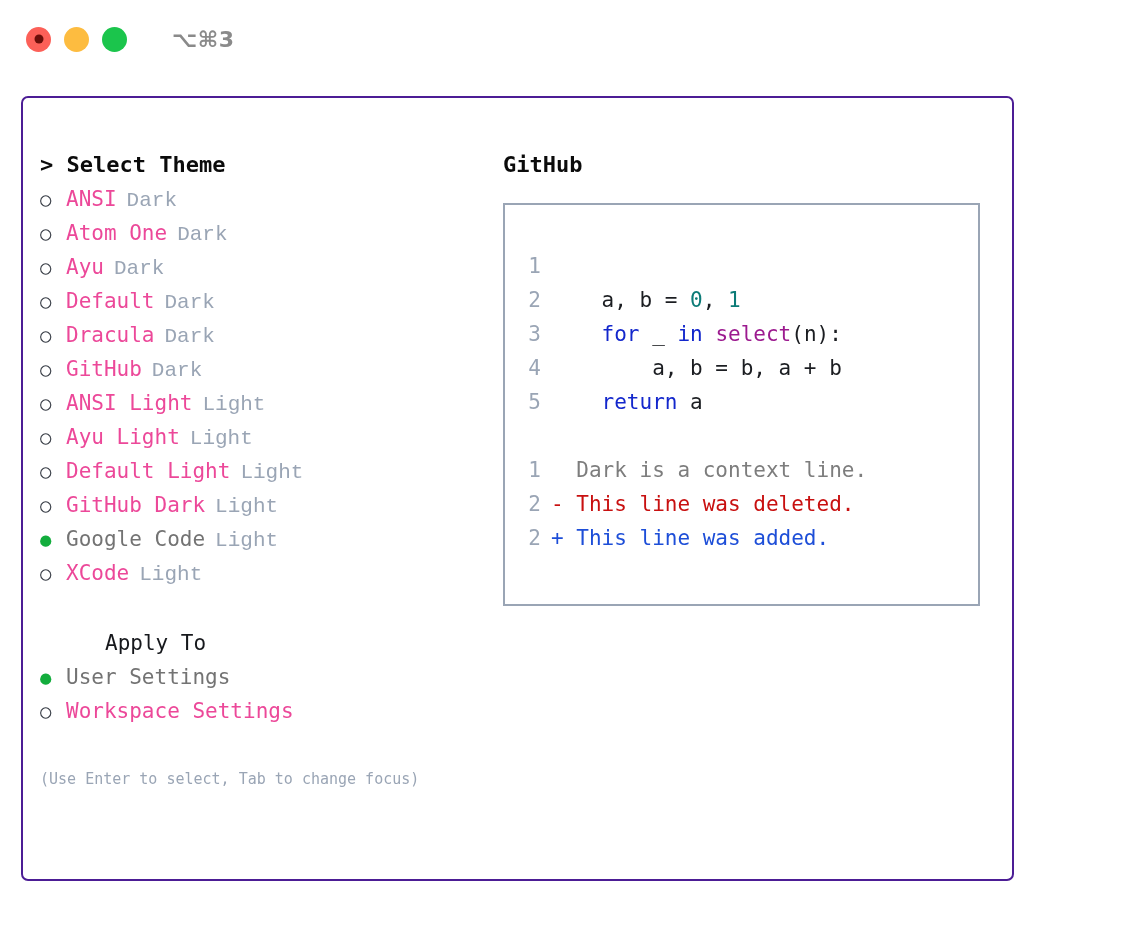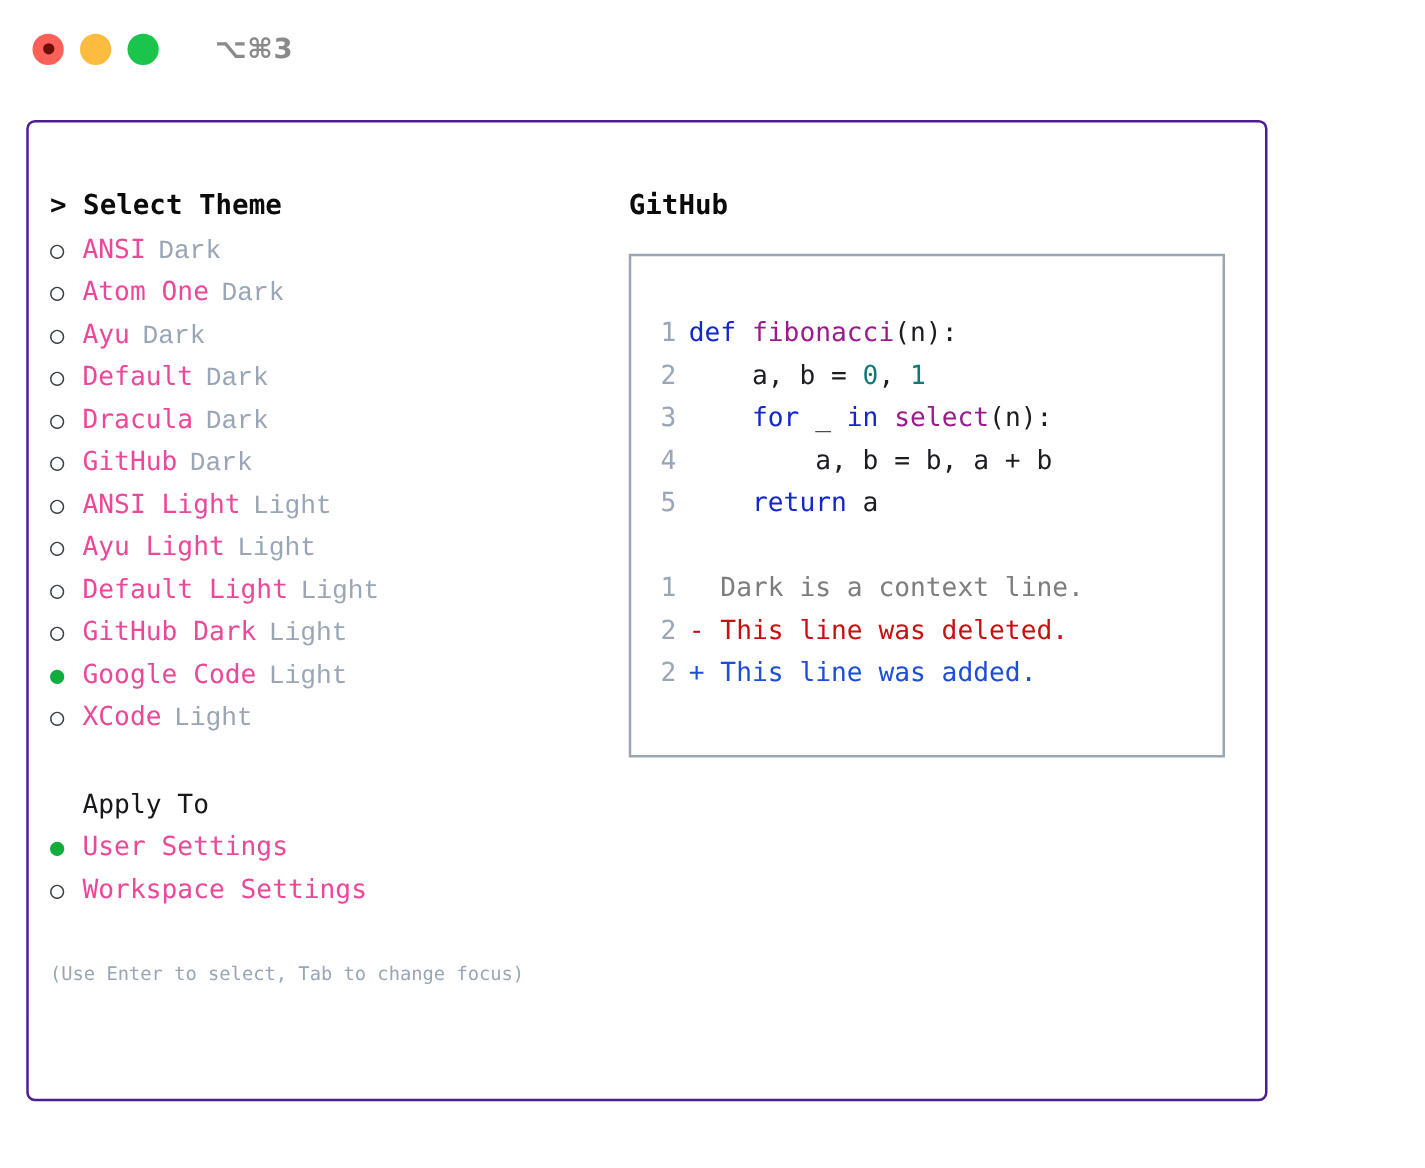--- a/index.html
+++ b/index.html
@@ -111,31 +111,32 @@
   }
   .marker {
     width: 26px;
     flex: 0 0 26px;
     font-size: 19px;
     color: #3a3f48;
     line-height: 34px;
   }
   .option.selected .marker { color: #13ad3d; }
   .opt-name  { color: #ec4899; }
-  .option.selected .opt-name { color: #ec4899; }
+  .option.selected .opt-name { color: #737373; }
   .opt-badge { color: #9aa5b5; margin-left: 10px; font-family: Liberation Mono, monospace; }
 
   .group-label {
     display: flex;
     align-items: center;
     height: 34px;
     font-size: 21px;
     line-height: 34px;
     color: #16181c;
     white-space: pre;
+    gap: 39px;
   }
   .group-label .marker { color: transparent; }
 
   .spacer-row { height: 36px; }
 
   .hint {
     margin-top: 34px;
     font-size: 15px;
     line-height: 34px;
     color: #9aa5b5;
@@ -228,21 +229,21 @@
           </div>
 
         <div class="hint">(Use Enter to select, Tab to change focus)</div>
       </div>
 
       <div class="col-right">
         <div class="panel-heading">GitHub</div>
 
         <div class="preview-box">
           <div id="code-block">
-              <div class="code-line"><span class="lineno">1</span><span class="code-text"><span class="tok-kw">def </span><span class="tok-fn">fibonacci</span><span class="tok-plain">(n):</span></span></div>
+              <div class="code-line"><span class="lineno">1</span></div>
               <div class="code-line"><span class="lineno">2</span><span class="code-text"><span class="tok-plain">    a, b = </span><span class="tok-num">0</span><span class="tok-plain">, </span><span class="tok-num">1</span></span></div>
               <div class="code-line"><span class="lineno">3</span><span class="code-text"><span class="tok-plain">    </span><span class="tok-kw">for</span><span class="tok-plain"> _ </span><span class="tok-kw">in</span><span class="tok-plain"> </span><span class="tok-fn">select</span><span class="tok-plain">(n):</span></span></div>
               <div class="code-line"><span class="lineno">4</span><span class="code-text"><span class="tok-plain">        a, b = b, a + b</span></span></div>
               <div class="code-line"><span class="lineno">5</span><span class="code-text"><span class="tok-plain">    </span><span class="tok-kw">return</span><span class="tok-plain"> a</span></span></div>
             </div>
           <div class="blank-line"></div>
           <div id="diff-block">
               <div class="code-line"><span class="lineno">1</span><span class="diff-context">  Dark is a context line.</span></div>
               <div class="code-line"><span class="lineno">2</span><span class="diff-del">- This line was deleted.</span></div>
               <div class="code-line"><span class="lineno">2</span><span class="diff-add">+ This line was added.</span></div>

